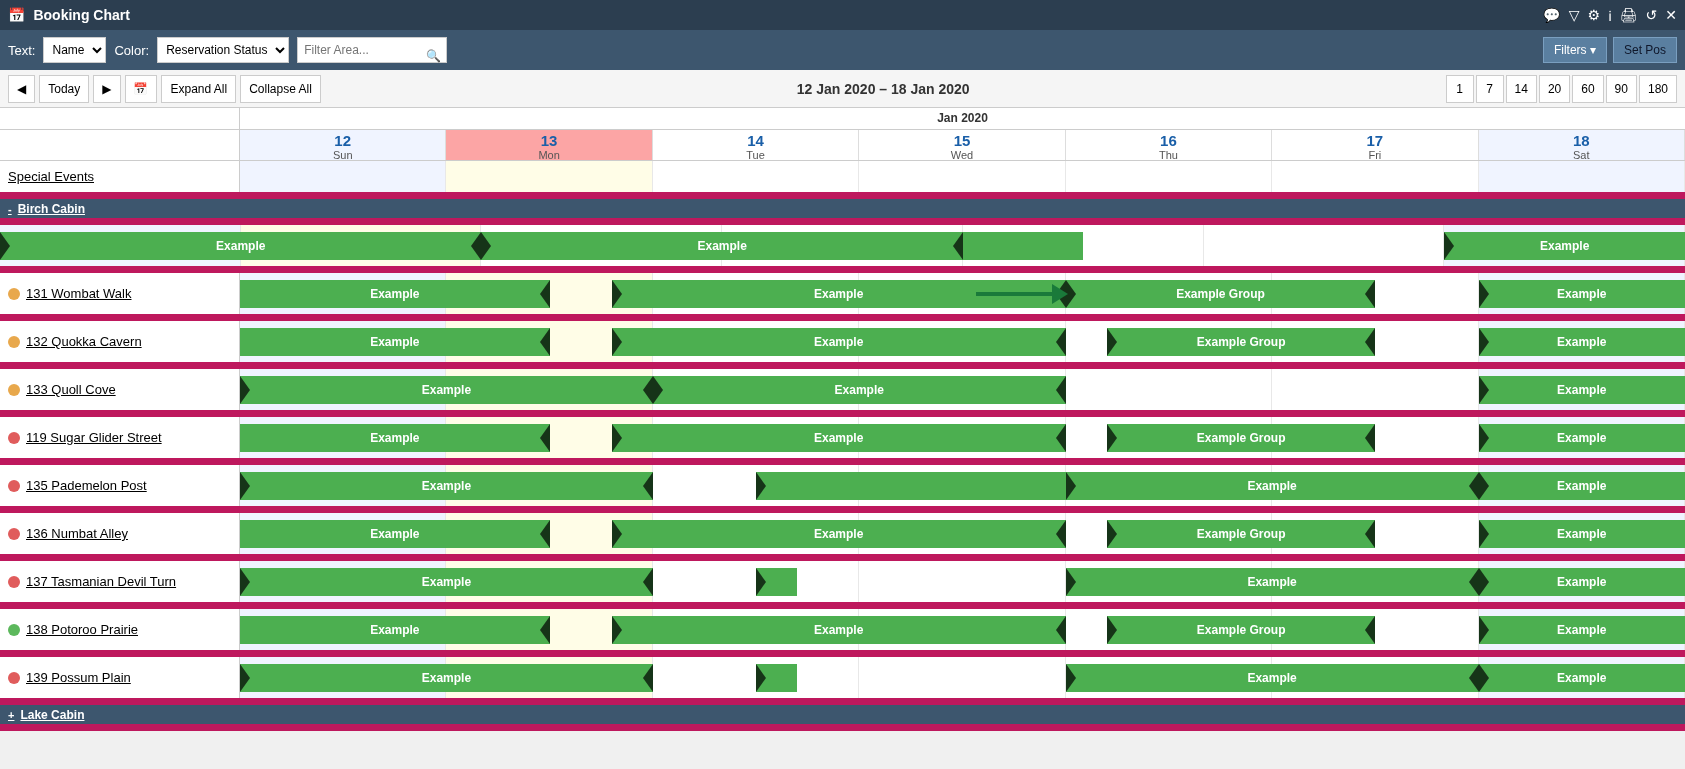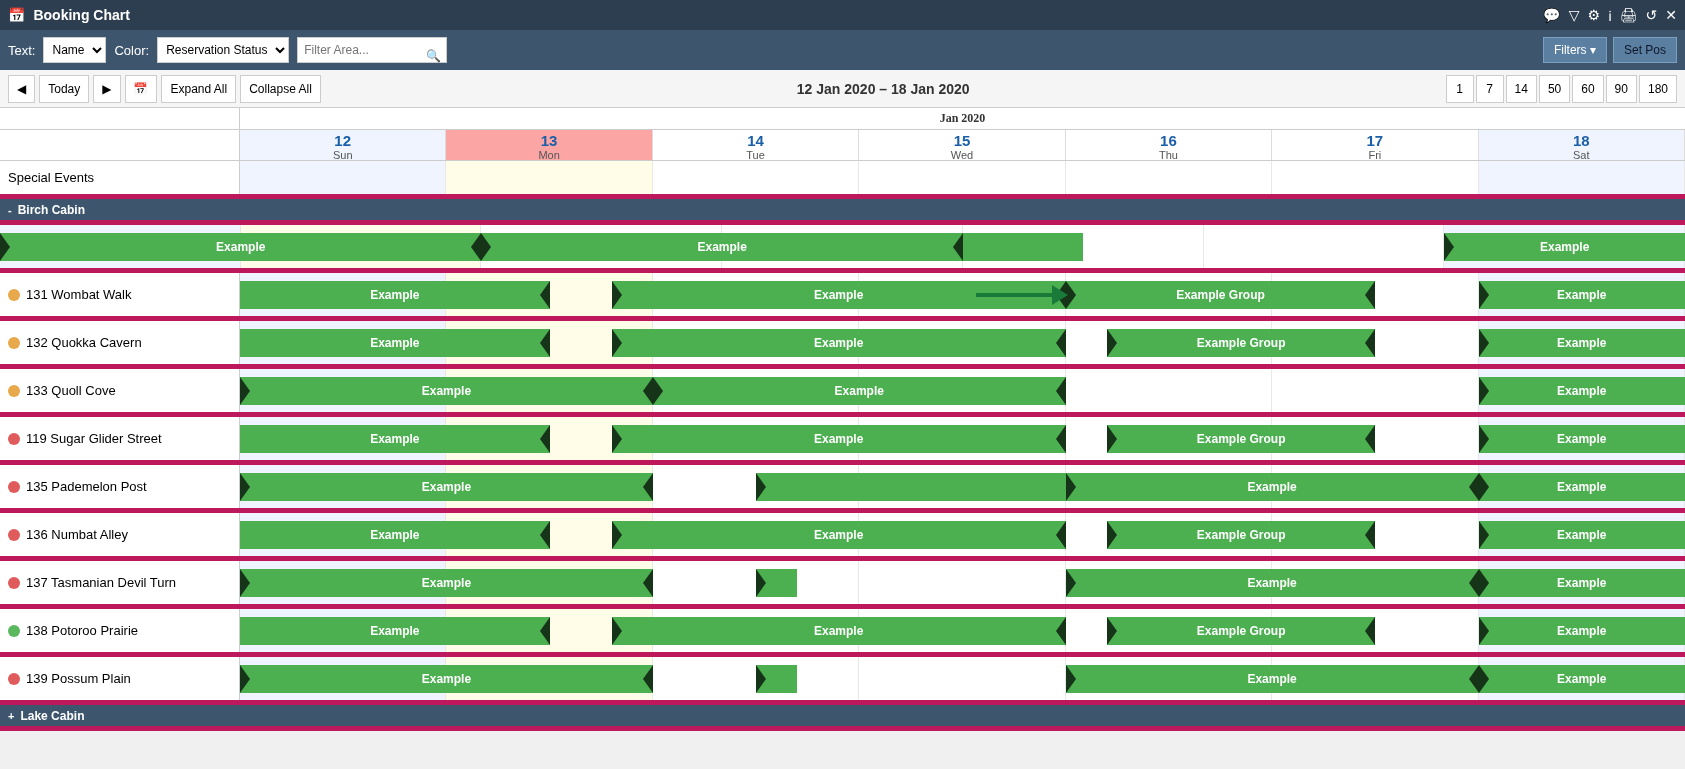--- a/index.html
+++ b/index.html
@@ -125,21 +125,20 @@
     .chart-header {
       display: flex;
       flex-direction: column;
       background: white;
       border-bottom: 1px solid #ccc;
     }
     .month-row {
       display: flex;
       height: 22px;
       border-bottom: 1px solid #ccc;
-      font-family: Liberation Serif, serif;
     }
     .resource-col-header {
       width: 240px;
       min-width: 240px;
       border-right: 1px solid #ccc;
       background: white;
     }
     .month-label {
       flex: 1;
       text-align: center;
@@ -174,23 +173,24 @@
     .chart-body {
       flex: 1;
       overflow-y: auto;
       overflow-x: hidden;
     }
 
     
     .chart-row {
       display: flex;
       align-items: center;
-      border-bottom: 5px solid #be185d;
+      border-bottom: 7px solid #be185d;
       height: 48px;
       background: white;
+      text-decoration: underline;
     }
     .chart-row.special-events { height: 38px; background: white; }
     .chart-row.section-header {
       background: #3d566e;
       color: white;
       height: 26px;
       font-weight: bold;
       font-size: 12px;
     }
 
@@ -330,21 +330,21 @@
     <button class="nav-btn">Today</button>
     <button class="nav-btn">▶</button>
     <button class="nav-btn">📅</button>
     <button class="nav-btn">Expand All</button>
     <button class="nav-btn">Collapse All</button>
     <div class="nav-title">12 Jan 2020 – 18 Jan 2020</div>
     <div class="day-buttons">
       <button class="day-btn">1</button>
       <button class="day-btn">7</button>
       <button class="day-btn">14</button>
-      <button class="day-btn">50</button>
+      <button class="day-btn">20</button>
       <button class="day-btn">60</button>
       <button class="day-btn">90</button>
       <button class="day-btn">180</button>
     </div>
   </div>
 
   <div class="main-content">
     <div class="chart-container">
 
       <div class="chart-header">

